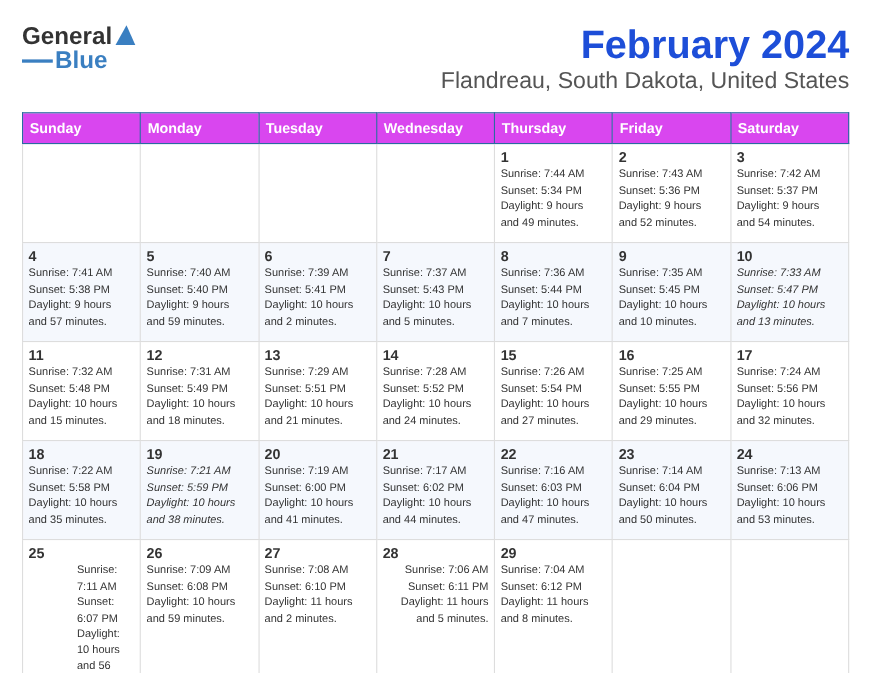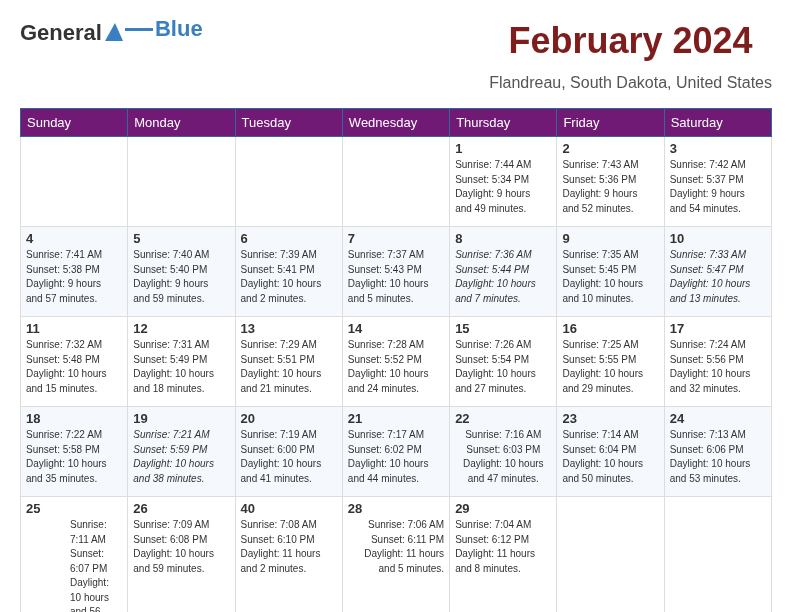--- a/index.html
+++ b/index.html
@@ -11,52 +11,51 @@
       padding: 20px;
     }
     .header-section {
       display: flex;
       justify-content: space-between;
       align-items: flex-start;
       margin-bottom: 16px;
     }
     .logo {
       display: flex;
+      flex-direction: column;
       align-items: flex-start;
     }
     .logo-line {
       display: flex;
       align-items: center;
     }
     .title-section {
       text-align: right;
     }
     .month-title {
       font-size: 36px;
       font-weight: bold;
-      color: #7f1d1d;
-      text-align: center;
+      color: #1d4ed8;
     }
     .location-title {
-      font-size: 16px;
+      font-size: 21px;
       color: #555;
-      margin-top: 12px;
     }
     table {
       width: 100%;
       border-collapse: collapse;
       table-layout: fixed;
     }
     th {
-      background-color: #701a75;
+      background-color: #d946ef;
       color: #fff;
       text-align: left;
       padding: 6px 6px;
       font-size: 13px;
-      font-weight: normal;
+      font-weight: bold;
       border: 1px solid #2a6aa0;
     }
     td {
       vertical-align: top;
       border: 1px solid #ddd;
       padding: 4px 5px;
       height: 90px;
       background: #fff;
       font-size: 10.5px;
       color: #333;
@@ -165,21 +164,21 @@
         </td>
         <td>
           <span class="day-num">7</span>
           <div class="day-info" style="white-space: pre-line;">Sunrise: 7:37 AM
 Sunset: 5:43 PM
 Daylight: 10 hours
 and 5 minutes.</div>
         </td>
         <td>
           <span class="day-num">8</span>
-          <div class="day-info" style="white-space: pre-line; font-style: italic;">Sunrise: 7:36 AM
+          <div class="day-info" style="white-space: pre-line;">Sunrise: 7:36 AM
 Sunset: 5:44 PM
 Daylight: 10 hours
 and 7 minutes.</div>
         </td>
         <td>
           <span class="day-num">9</span>
           <div class="day-info" style="white-space: pre-line;">Sunrise: 7:35 AM
 Sunset: 5:45 PM
 Daylight: 10 hours
 and 10 minutes.</div>
@@ -267,21 +266,21 @@
         </td>
         <td>
           <span class="day-num">21</span>
           <div class="day-info" style="white-space: pre-line;">Sunrise: 7:17 AM
 Sunset: 6:02 PM
 Daylight: 10 hours
 and 44 minutes.</div>
         </td>
         <td>
           <span class="day-num">22</span>
-          <div class="day-info" style="white-space: pre-line; text-align: center;">Sunrise: 7:16 AM
+          <div class="day-info" style="white-space: pre-line;">Sunrise: 7:16 AM
 Sunset: 6:03 PM
 Daylight: 10 hours
 and 47 minutes.</div>
         </td>
         <td>
           <span class="day-num">23</span>
           <div class="day-info" style="white-space: pre-line;">Sunrise: 7:14 AM
 Sunset: 6:04 PM
 Daylight: 10 hours
 and 50 minutes.</div>
@@ -303,21 +302,21 @@
 and 56 minutes.</div>
         </td>
         <td>
           <span class="day-num">26</span>
           <div class="day-info" style="white-space: pre-line;">Sunrise: 7:09 AM
 Sunset: 6:08 PM
 Daylight: 10 hours
 and 59 minutes.</div>
         </td>
         <td>
-          <span class="day-num">40</span>
+          <span class="day-num">27</span>
           <div class="day-info" style="white-space: pre-line;">Sunrise: 7:08 AM
 Sunset: 6:10 PM
 Daylight: 11 hours
 and 2 minutes.</div>
         </td>
         <td>
           <span class="day-num">28</span>
           <div class="day-info" style="white-space: pre-line; text-align: right;">Sunrise: 7:06 AM
 Sunset: 6:11 PM
 Daylight: 11 hours

